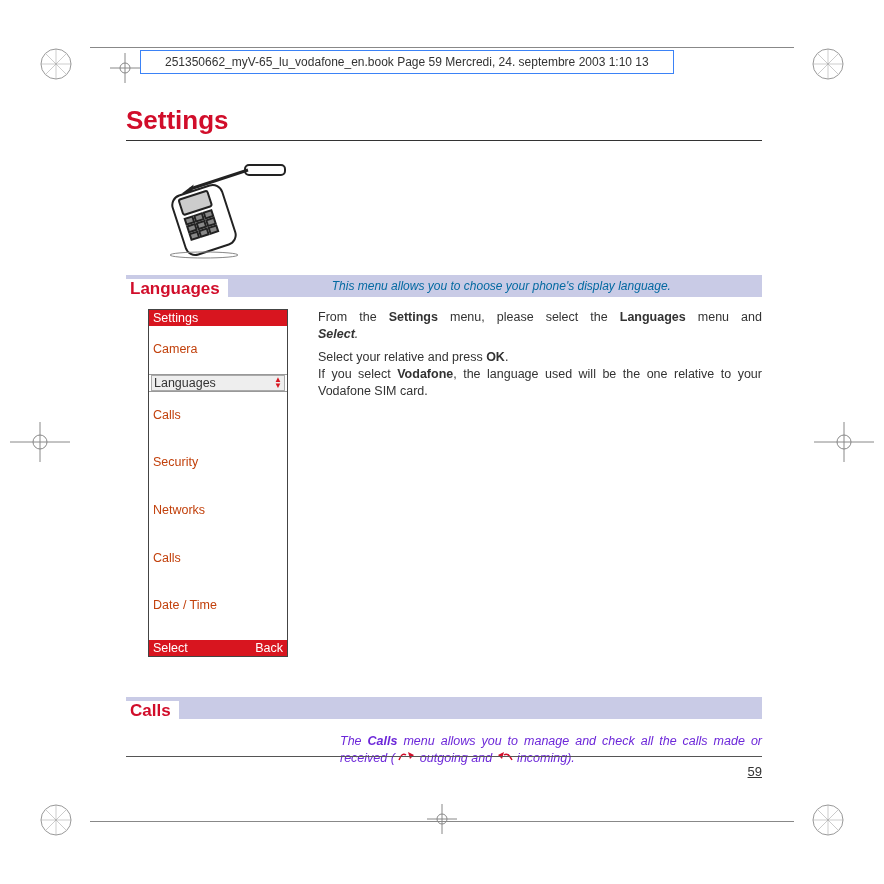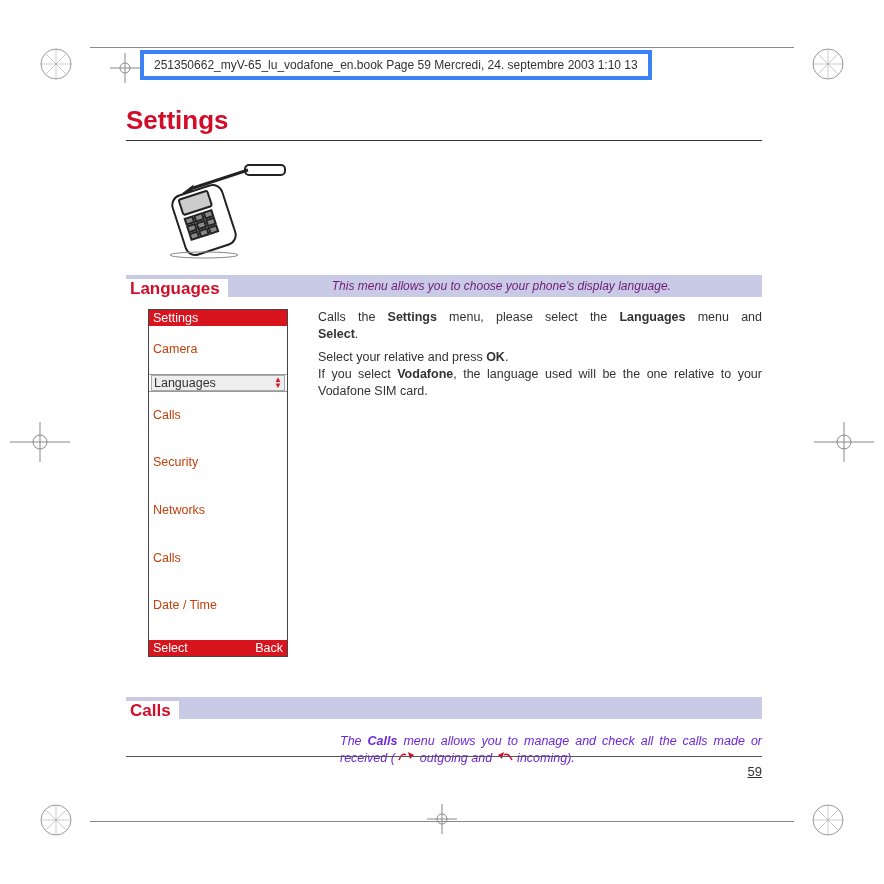--- a/index.html
+++ b/index.html
@@ -17,21 +17,21 @@
   
   .cross { position: absolute; }
   .cross svg { display: block; }
   .cross.left { top: 50%; left: 10px; transform: translateY(-50%); }
   .cross.right { top: 50%; right: 10px; transform: translateY(-50%); }
   
   .hcross { position: absolute; top: 53px; left: 110px; }
 
   
   .header-bar { position: absolute; top: 47px; left: 90px; right: 90px; border-top: 1px solid #888; }
-  .header-box { position: absolute; top: 50px; left: 140px; border: 4px solid #3b82f6; padding: 4px 10px; font-size: 12px; color: #333; background:#fff; }
+  .header-box { position: absolute; top: 50px; left: 140px; border: 1px solid #3b82f6; padding: 4px 24px; font-size: 12px; color: #333; background:#fff; }
 
   
   .content { position: absolute; top: 105px; left: 126px; width: 636px; height: 680px; }
 
   
   .footer-line { position: absolute; left:0; right:0; bottom: 28px; border-top: 1px solid #555; }
   .page-num { position: absolute; right: 0; bottom: 6px; font-size: 13px; text-decoration: underline; }
 
   
   .big-rule { position: absolute; left: 90px; right: 90px; bottom: 62px; border-top: 1px solid #888; }
@@ -39,21 +39,21 @@
   .title { font-size: 26px; color: #d10d2a; font-weight: bold; margin-bottom: 4px; }
   .title-rule { border-top: 1px solid #333; margin-bottom: 18px; }
 
   
   .illus { width: 150px; height: 100px; margin: 10px 0 16px 24px; }
 
   
   .banner { display: flex; align-items: flex-end; background: #c9cbe6; height: 22px; margin-bottom: 12px; }
   .banner-label { color: #d10d2a; font-weight: bold; font-size: 17px; padding: 0 8px 1px 4px; background: #fff; margin-right: 0; position: relative; top: 3px; }
   .banner-spacer { width: 100px; }
-  .banner-desc { font-style: italic; color: #701a75; font-size: 12px; padding-left: 4px; flex: 1; line-height: 22px; }
+  .banner-desc { font-style: italic; color: #0369a1; font-size: 12px; padding-left: 4px; flex: 1; line-height: 22px; }
 
   
   .row { display: flex; gap: 26px; margin-bottom: 40px; }
   .col-left { width: 166px; flex-shrink: 0; padding-left: 22px; }
   .col-right { flex: 1; font-size: 12.5px; color: #333; line-height: 1.35; }
   .col-right b { font-weight: bold; }
   .col-right .para { margin-bottom: 6px; text-align: justify; }
 
   
   .phone-menu { width: 140px; border: 1px solid #444; font-size: 12.5px; background: #fff; }
@@ -212,23 +212,23 @@
           <div class="pm-item">Date / Time</div>
           <div class="pm-gap"></div>
           <div class="pm-soft">
             <span>Select</span>
             <span>Back</span>
           </div>
         </div>
       </div>
       <div class="col-right">
         <div class="para" style="text-align-last:justify;">
-          <span>Calls the </span><b>Settings</b><span> menu, please select the </span><b>Languages</b><span> menu and </span>
+          <span>From the </span><b>Settings</b><span> menu, please select the </span><b>Languages</b><span> menu and </span>
         </div>
-        <div class="para" style="margin-top:-6px;"><b>Select</b><span>.</span></div>
+        <div class="para" style="margin-top:-6px;font-style:italic;"><b>Select</b><span>.</span></div>
         <div class="para">
           <span>Select your relative and press </span><b>OK</b><span>.</span><br>
           <span>If you select </span><b>Vodafone</b><span>, the language used will be the one relative to your Vodafone SIM card.</span>
         </div>
       </div>
     </div>
 
     <div class="banner2">
       <span class="banner2-label">Calls</span>
     </div>

